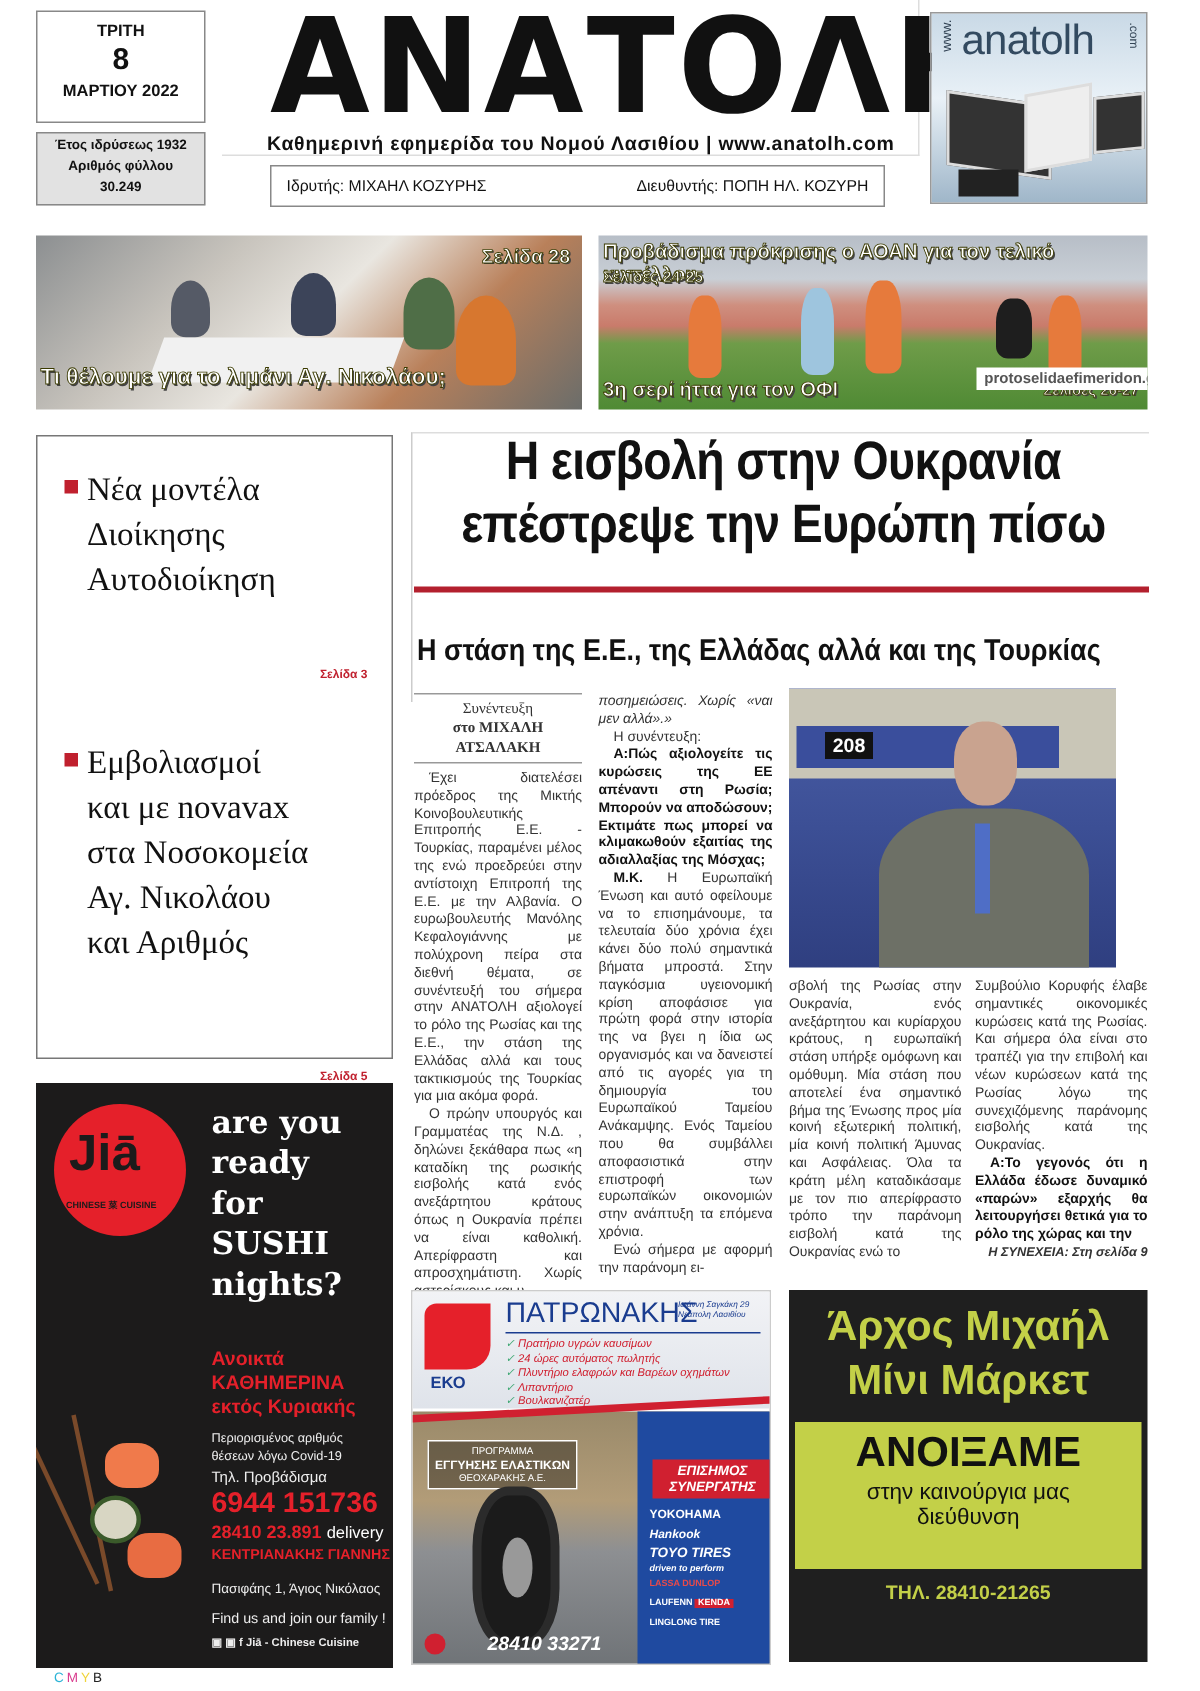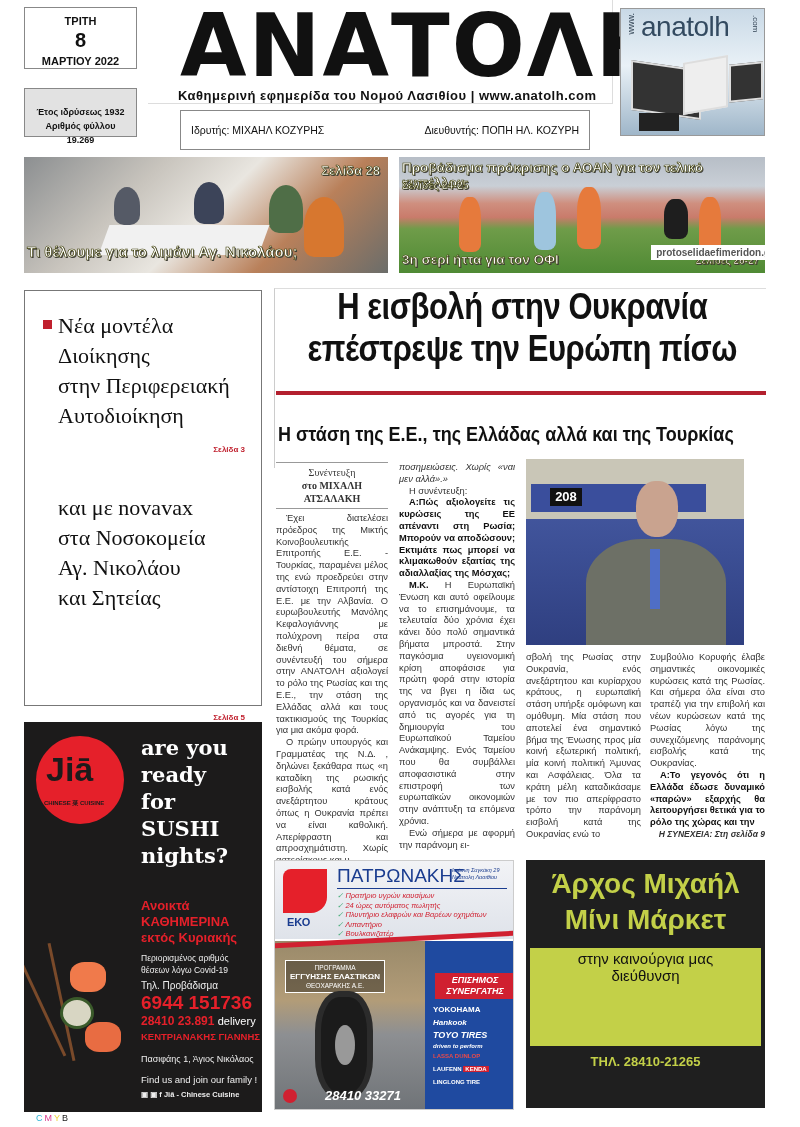--- a/index.html
+++ b/index.html
@@ -1,28 +1,28 @@
 <!DOCTYPE html>
 <html><head>
 <meta charset="utf-8">
 <style>
   * { box-sizing: border-box; margin: 0; padding: 0; }
   body { width: 800px; height: 1127px; background: #fff; font-family: "Liberation Sans", sans-serif; color: #111; position: relative; overflow: hidden; }
   .abs { position: absolute; }
 
   
-  .datebox { left: 24px; top: 7px; width: 113px; height: 62px; border: 1px solid #888; text-align: center; }
+  .datebox { left: 24px; top: 7px; width: 113px; height: 75px; border: 1px solid #888; text-align: center; }
   .datebox .dow { font-size: 11px; font-weight: bold; margin-top: 7px; }
   .datebox .day { font-size: 20px; font-weight: bold; margin-top: 2px; }
   .datebox .month { font-size: 11px; font-weight: bold; margin-top: 3px; }
-  .infobox { left: 24px; top: 88px; width: 113px; height: 49px; border: 1px solid #888; background: #e2e2e2; text-align: center; font-size: 9px; font-weight: bold; line-height: 14px; padding-top: 16px; }
+  .infobox { left: 24px; top: 88px; width: 113px; height: 49px; border: 1px solid #888; background: #e2e2e2; text-align: center; font-size: 9px; font-weight: bold; line-height: 14px; padding-top: 0; }
   .logo-wrap { left: 148px; top: 0; width: 465px; height: 104px; border-right: 1px solid #ddd; border-bottom: 1px solid #ddd; }
   .logo { left: 180px; top: 2px; font-family: "DejaVu Sans", sans-serif; font-weight: bold; font-size: 86px; letter-spacing: 2px; line-height: 86px; transform: scaleY(1.02); }
   .tagline { left: 178px; top: 88px; font-size: 13px; font-weight: bold; letter-spacing: 0.5px; }
-  .staffbox { left: 180px; top: 110px; width: 410px; height: 40px; border: 1px solid #888; font-size: 10.5px; display: flex; justify-content: space-between; align-items: center; padding: 0 10px 0 10px; }
+  .staffbox { left: 180px; top: 110px; width: 410px; height: 28px; border: 1px solid #888; font-size: 10.5px; display: flex; justify-content: space-between; align-items: center; padding: 0 10px 0 10px; }
   .webad { left: 620px; top: 8px; width: 145px; height: 128px; background: linear-gradient(180deg, #c9d9e6 0%, #e9f1f7 45%, #9fb6c9 100%); border: 1px solid #999; overflow: hidden; }
   .webad .www { position: absolute; left: 5px; top: 4px; font-size: 9px; color: #345; writing-mode: vertical-rl; transform: rotate(180deg); }
   .webad .brand { position: absolute; left: 20px; top: 2px; font-size: 28px; color: #334a60; letter-spacing: -0.5px; }
   .webad .com { position: absolute; right: 4px; top: 6px; font-size: 8px; color: #345; writing-mode: vertical-rl; }
   .webad .screen { position: absolute; background: #333; border: 2px solid #ddd; }
 
   
   .photo1 { left: 24px; top: 157px; width: 364px; height: 116px; background: linear-gradient(135deg, #8c8f91 0%, #c8c4bd 30%, #e9e6e0 50%, #b9805a 72%, #6b6d6a 100%); overflow: hidden; }
   .photo2 { left: 399px; top: 157px; width: 366px; height: 116px; background: linear-gradient(180deg, #b7bec7 0%, #c9cfd6 25%, #cf8f7f 40%, #c97b6b 52%, #6f9c49 62%, #4f8a34 100%); overflow: hidden; }
   .caption-yellow { position: absolute; color: #fff; font-weight: bold; font-family: "Liberation Sans", sans-serif; -webkit-text-stroke: 0.6px #3a3a00; text-shadow: 1px 1px 0 #444; }
@@ -59,21 +59,21 @@
 <body>
 
 <div class="abs datebox">
   <div class="dow">ΤΡΙΤΗ</div>
   <div class="day">8</div>
   <div class="month">ΜΑΡΤΙΟΥ 2022</div>
 </div>
 <div class="abs infobox">
   <div>Έτος ιδρύσεως 1932</div>
   <div>Αριθμός φύλλου</div>
-  <div>19.269</div>
+  <div>30.249</div>
 </div>
 <div class="abs logo-wrap"></div>
 <div class="abs logo">ΑΝΑΤΟΛΗ</div>
 <div class="abs tagline">Καθημερινή εφημερίδα του Νομού Λασιθίου |  www.anatolh.com</div>
 <div class="abs staffbox">
   <span>Ιδρυτής: ΜΙΧΑΗΛ ΚΟΖΥΡΗΣ</span>
   <span>Διευθυντής: ΠΟΠΗ ΗΛ. ΚΟΖΥΡΗ</span>
 </div>
 <div class="abs webad">
   <span class="www">www.</span>
@@ -104,29 +104,29 @@
   <span class="caption-yellow" style="left:3px;top:22px;font-size:10.5px;">Σελίδες 24-25</span>
   <span class="caption-yellow" style="left:3px;top:95px;font-size:13.5px;">3η σερί ήττα για τον ΟΦΙ</span>
   <span class="caption-yellow" style="right:6px;top:98px;font-size:10px;">Σελίδες 26-27</span>
   <span class="watermark" style="right:-14px;">protoselidaefimeridon.gr</span>
 </div>
 
 <div class="abs teaser">
   <div class="item" style="top:20px;">
     <div><span class="bullet"></span><span>Νέα μοντέλα</span></div>
     <div style="padding-left:15px;">Διοίκησης</div>
-    <div style="padding-left:15px;">στην Περιφερειακή</div>
     <div style="padding-left:15px;">Αυτοδιοίκηση</div>
   </div>
   <span class="page" style="top:154px;">Σελίδα 3</span>
   <div class="item" style="top:202px;">
+    <div><span class="bullet"></span><span>Εμβολιασμοί</span></div>
     <div style="padding-left:15px;">και με novavax</div>
     <div style="padding-left:15px;">στα Νοσοκομεία</div>
     <div style="padding-left:15px;">Αγ. Νικολάου</div>
-    <div style="padding-left:15px;">και Σητείας</div>
+    <div style="padding-left:15px;">και Αριθμός</div>
   </div>
   <span class="page" style="top:378px;margin-top:44px;">Σελίδα 5</span>
 </div>
 
 <div class="abs" style="left:274px;top:288px;width:492px;height:180px;border-left:1px solid #ccc;border-top:1px solid #ddd;"></div>
 <div class="abs headline">
   <div>Η εισβολή στην Ουκρανία</div>
   <div>επέστρεψε την Ευρώπη πίσω</div>
 </div>
 <div class="abs redrule"></div>
@@ -252,20 +252,21 @@
   <div style="position:absolute;left:8px;top:228px;width:14px;height:14px;border-radius:50%;background:#d02030;"></div>
   <div style="position:absolute;left:26px;top:227px;color:#fff;font-weight:bold;font-style:italic;font-size:13px;margin-left:24px;">28410 33271</div>
 </div>
 
 <div class="abs ad-market">
   <div style="position:absolute;left:0;top:0;width:239px;height:84px;text-align:center;color:#c3d048;font-weight:bold;font-size:28px;line-height:36px;padding-top:6px;">
     <div>Άρχος Μιχαήλ</div>
     <div>Μίνι Μάρκετ</div>
   </div>
   <div style="position:absolute;left:4px;top:88px;width:231px;height:98px;background:#c3d048;text-align:center;">
+    <div style="font-weight:bold;font-size:28px;margin-top:4px;color:#111;">ΑΝΟΙΞΑΜΕ</div>
     <div style="font-size:15px;color:#111;margin-top:2px;">στην καινούργια μας</div>
     <div style="font-size:15px;color:#111;">διεύθυνση</div>
   </div>
   <div style="position:absolute;left:0;top:190px;width:239px;text-align:center;color:#c3d048;font-weight:bold;">
     <div style="font-size:13px;margin-top:4px;">ΤΗΛ. 28410-21265</div>
   </div>
 </div>
 
 <div class="abs cmyb">
   <span style="color:#2bb3d6;">C</span><span style="color:#d93b8e;">M</span><span style="color:#f0d43a;">Y</span><span style="color:#222;">B</span>

